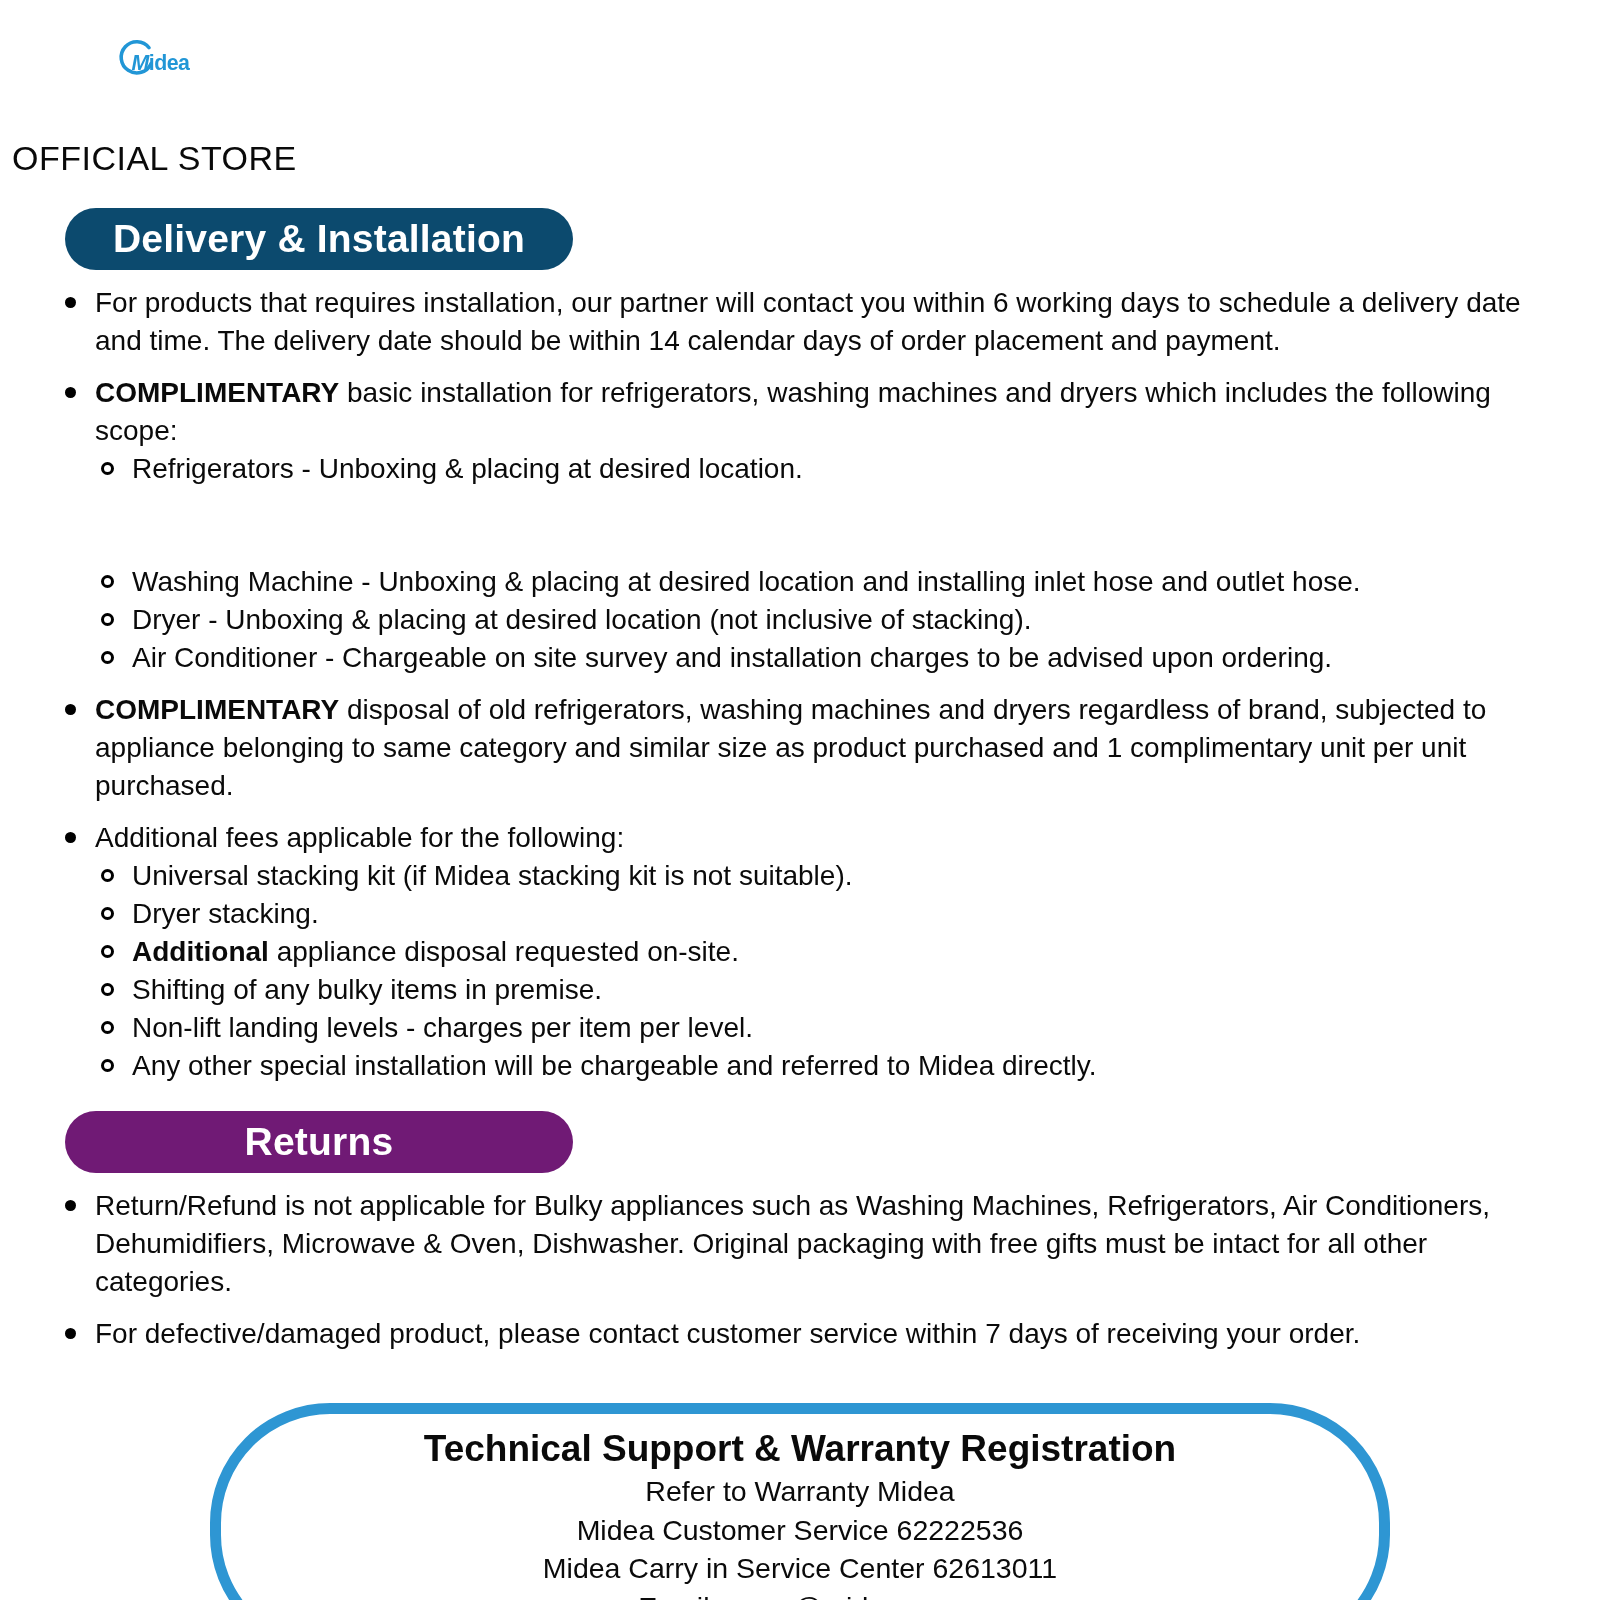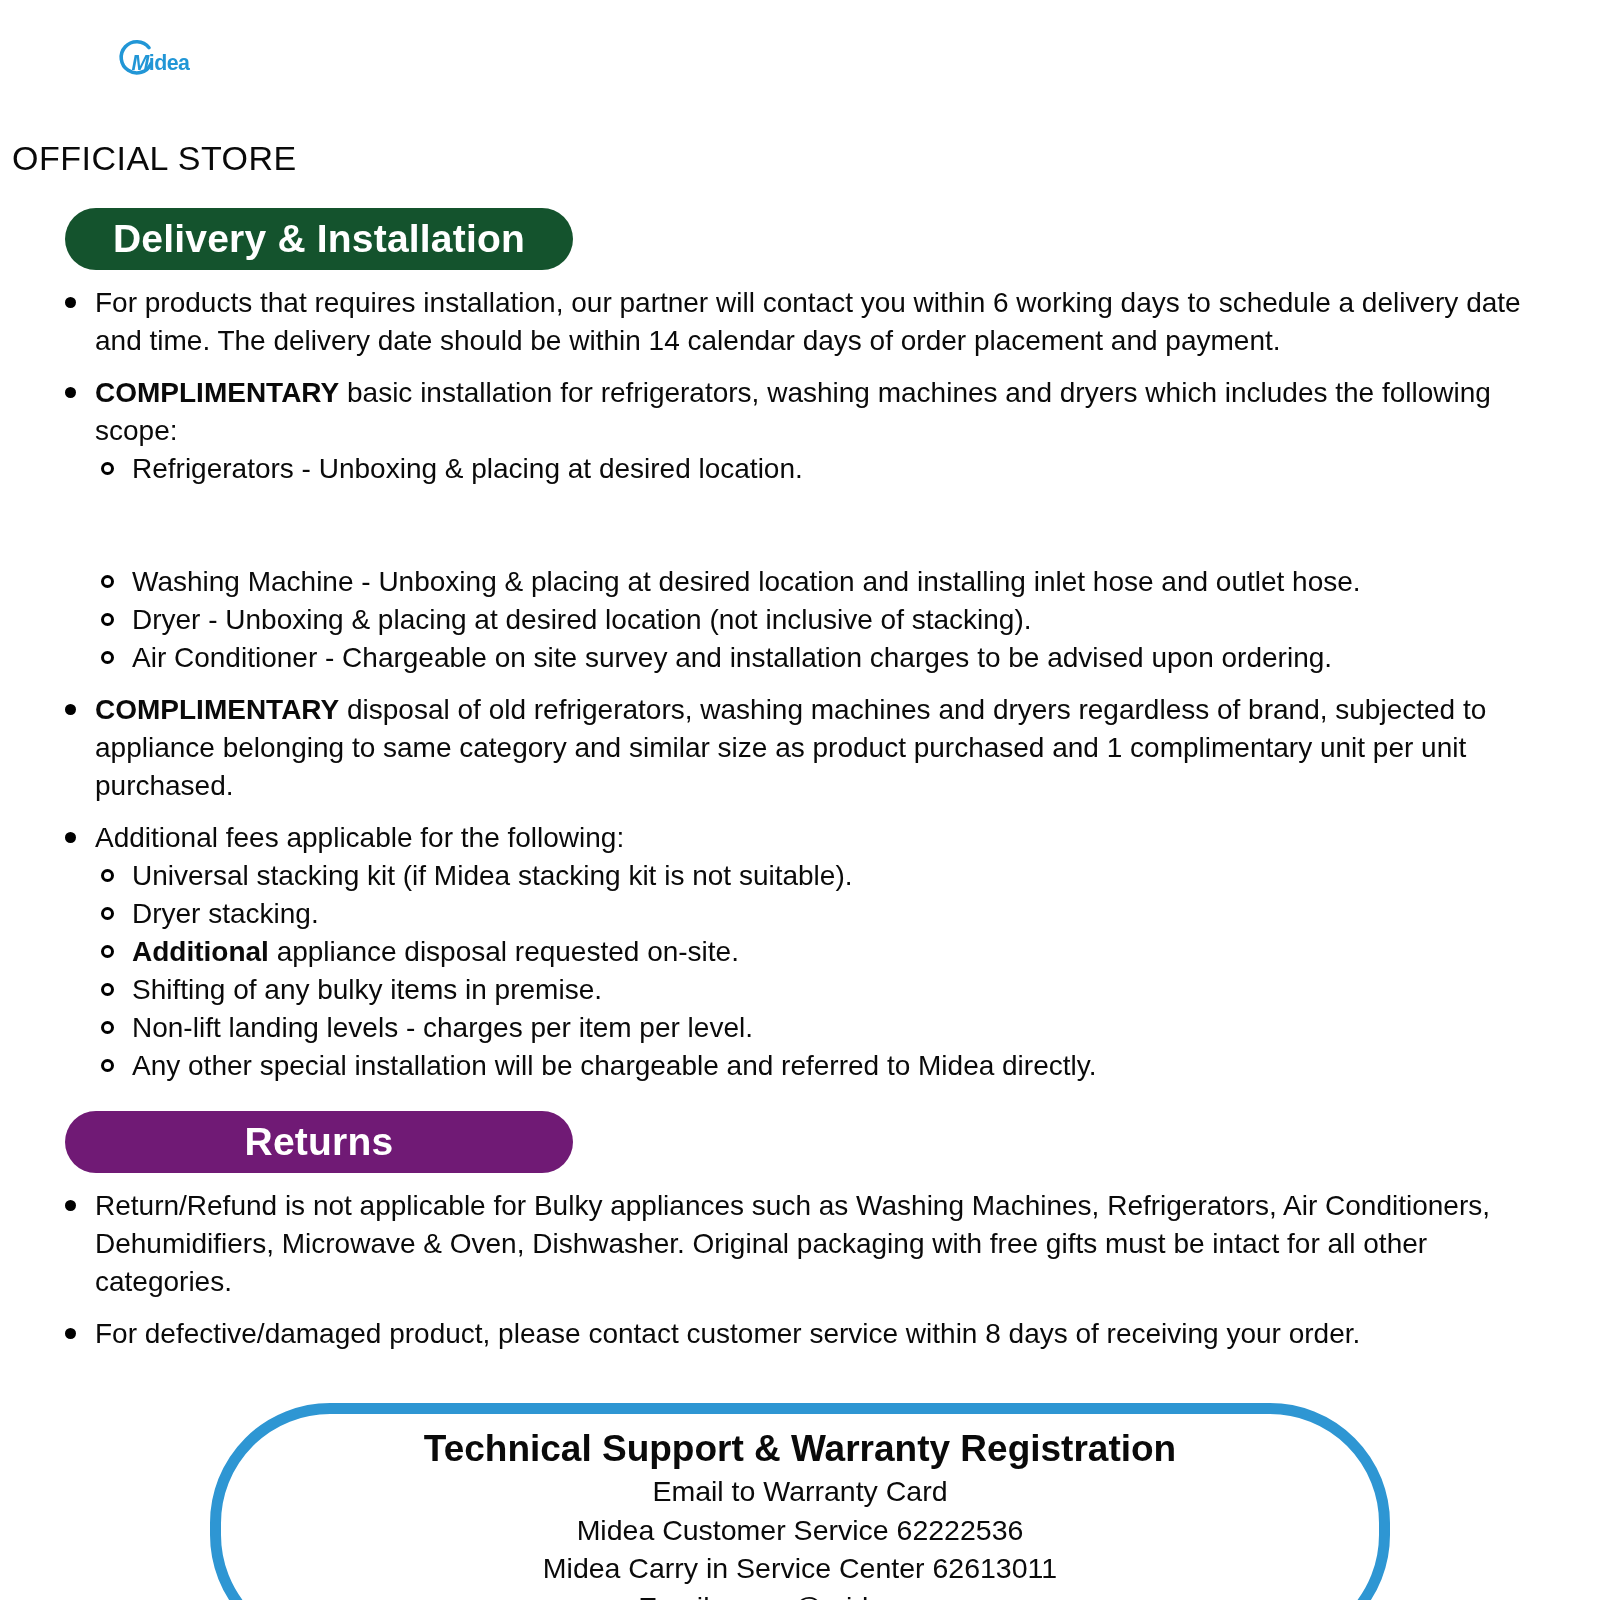--- a/index.html
+++ b/index.html
@@ -101,21 +101,21 @@
 <body>
 
 <div class="logo-row">
   <svg class="logo-svg" viewBox="0 0 320 150" aria-hidden="true">
     <path d="M119.9 42.9 A57 57 0 1 0 127.1 101.2" fill="none" stroke="#2196d6" stroke-width="13" stroke-linecap="round"></path>
     <text x="56" y="126" font-family="Liberation Sans, sans-serif" font-size="78" font-weight="bold" fill="#2196d6" letter-spacing="-2"><tspan font-style="italic">M</tspan><tspan>idea</tspan></text>
   </svg>
   <div class="store-label">OFFICIAL STORE</div>
 </div>
 
-<div class="pill pill-delivery" style="background:#14532d">Delivery &amp; Installation</div>
+<div class="pill pill-delivery" style="background:#0c4a6e">Delivery &amp; Installation</div>
 <ul class="l1">
     <li class="item">
       <span class="dot"></span>
       <div class="itxt"><span>For products that requires installation, our partner will contact you within 6 working days to schedule a delivery date and time. The delivery date should be within 14 calendar days of order placement and payment.</span></div>
     </li>
     <li class="item">
       <span class="dot"></span>
       <div class="itxt"><b>COMPLIMENTARY</b><span> basic installation for refrigerators, washing machines and dryers which includes the following scope:</span><ul class="l2">
           <li class="sub gap">
             <span class="ring"></span>
@@ -171,23 +171,23 @@
   </ul>
 
 <div class="pill pill-returns" style="background:#701a75">Returns</div>
 <ul class="l1">
     <li class="item">
       <span class="dot"></span>
       <div class="itxt"><span>Return/Refund is not applicable for Bulky appliances such as Washing Machines, Refrigerators, Air Conditioners, Dehumidifiers, Microwave &amp; Oven, Dishwasher. Original packaging with free gifts must be intact for all other categories.</span></div>
     </li>
     <li class="item">
       <span class="dot"></span>
-      <div class="itxt"><span>For defective/damaged product, please contact customer service within 8 days of receiving your order.</span></div>
+      <div class="itxt"><span>For defective/damaged product, please contact customer service within 7 days of receiving your order.</span></div>
     </li>
   </ul>
 
 <div class="support-box" style="border-color: rgb(46, 150, 211);">
   <div class="support-title">Technical Support &amp; Warranty Registration</div>
-  <div class="support-line">Email to Warranty Card</div>
+  <div class="support-line">Refer to Warranty Midea</div>
   <div class="support-line">Midea Customer Service 62222536</div>
   <div class="support-line">Midea Carry in Service Center 62613011</div>
   <div class="support-line">Email: gmcs@midea.com</div>
 </div>
 
 </body></html>

